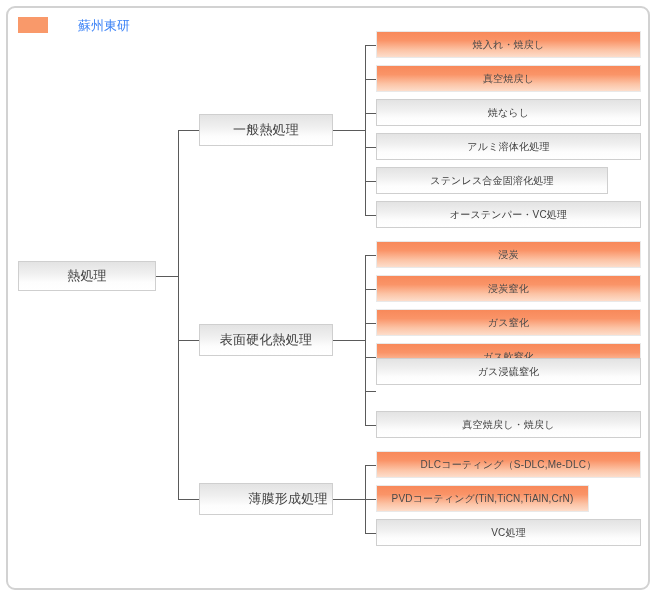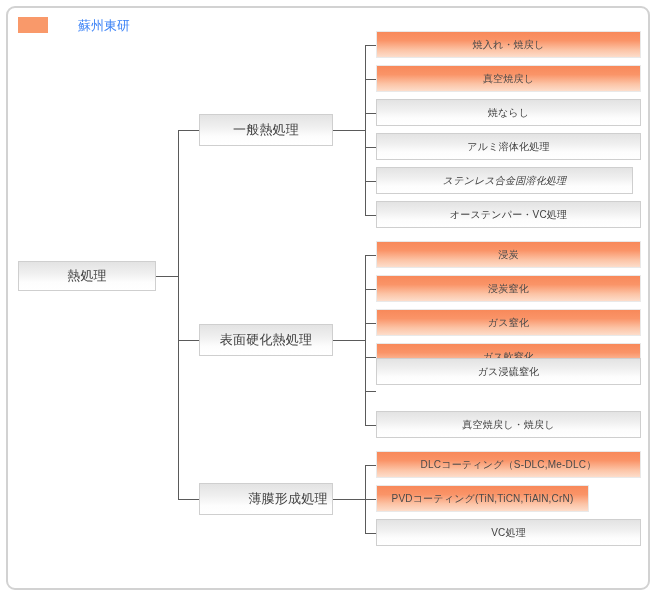--- a/index.html
+++ b/index.html
@@ -130,21 +130,21 @@
 
   <div id="tree-layer">
       <div class="node node-leaf node-orange" style="top: 31px; left: 376px; width: 265px; height: 27px;">焼入れ・焼戻し</div>
       <div class="conn conn-h" style="left: 365px; top: 45px; width: 11px; height: 1px;"></div>
       <div class="node node-leaf node-orange" style="top: 65px; left: 376px; width: 265px; height: 27px;">真空焼戻し</div>
       <div class="conn conn-h" style="left: 365px; top: 79px; width: 11px; height: 1px;"></div>
       <div class="node node-leaf node-gray" style="top: 99px; left: 376px; width: 265px; height: 27px;">焼ならし</div>
       <div class="conn conn-h" style="left: 365px; top: 113px; width: 11px; height: 1px;"></div>
       <div class="node node-leaf node-gray" style="top: 133px; left: 376px; width: 265px; height: 27px;">アルミ溶体化処理</div>
       <div class="conn conn-h" style="left: 365px; top: 147px; width: 11px; height: 1px;"></div>
-      <div class="node node-leaf node-gray" style="top: 167px; left: 376px; width: 257px; height: 27px; font-style: italic;">ステンレス合金固溶化処理</div>
+      <div class="node node-leaf node-gray" style="top: 167px; left: 376px; width: 232px; height: 27px;">ステンレス合金固溶化処理</div>
       <div class="conn conn-h" style="left: 365px; top: 181px; width: 11px; height: 1px;"></div>
       <div class="node node-leaf node-gray" style="top: 201px; left: 376px; width: 265px; height: 27px;">オーステンパー・VC処理</div>
       <div class="conn conn-h" style="left: 365px; top: 215px; width: 11px; height: 1px;"></div>
       <div class="conn conn-v" style="left: 365px; top: 45px; width: 1px; height: 170px;"></div>
       <div class="node node-mid node-gray" style="top: 114px;">一般熱処理</div>
       <div class="conn conn-h" style="left: 333px; top: 130px; width: 32px; height: 1px;"></div>
       <div class="conn conn-h" style="left: 178px; top: 130px; width: 21px; height: 1px;"></div>
       <div class="node node-leaf node-orange" style="top: 241px; left: 376px; width: 265px; height: 27px;">浸炭</div>
       <div class="conn conn-h" style="left: 365px; top: 255px; width: 11px; height: 1px;"></div>
       <div class="node node-leaf node-orange" style="top: 275px; left: 376px; width: 265px; height: 27px;">浸炭窒化</div>

